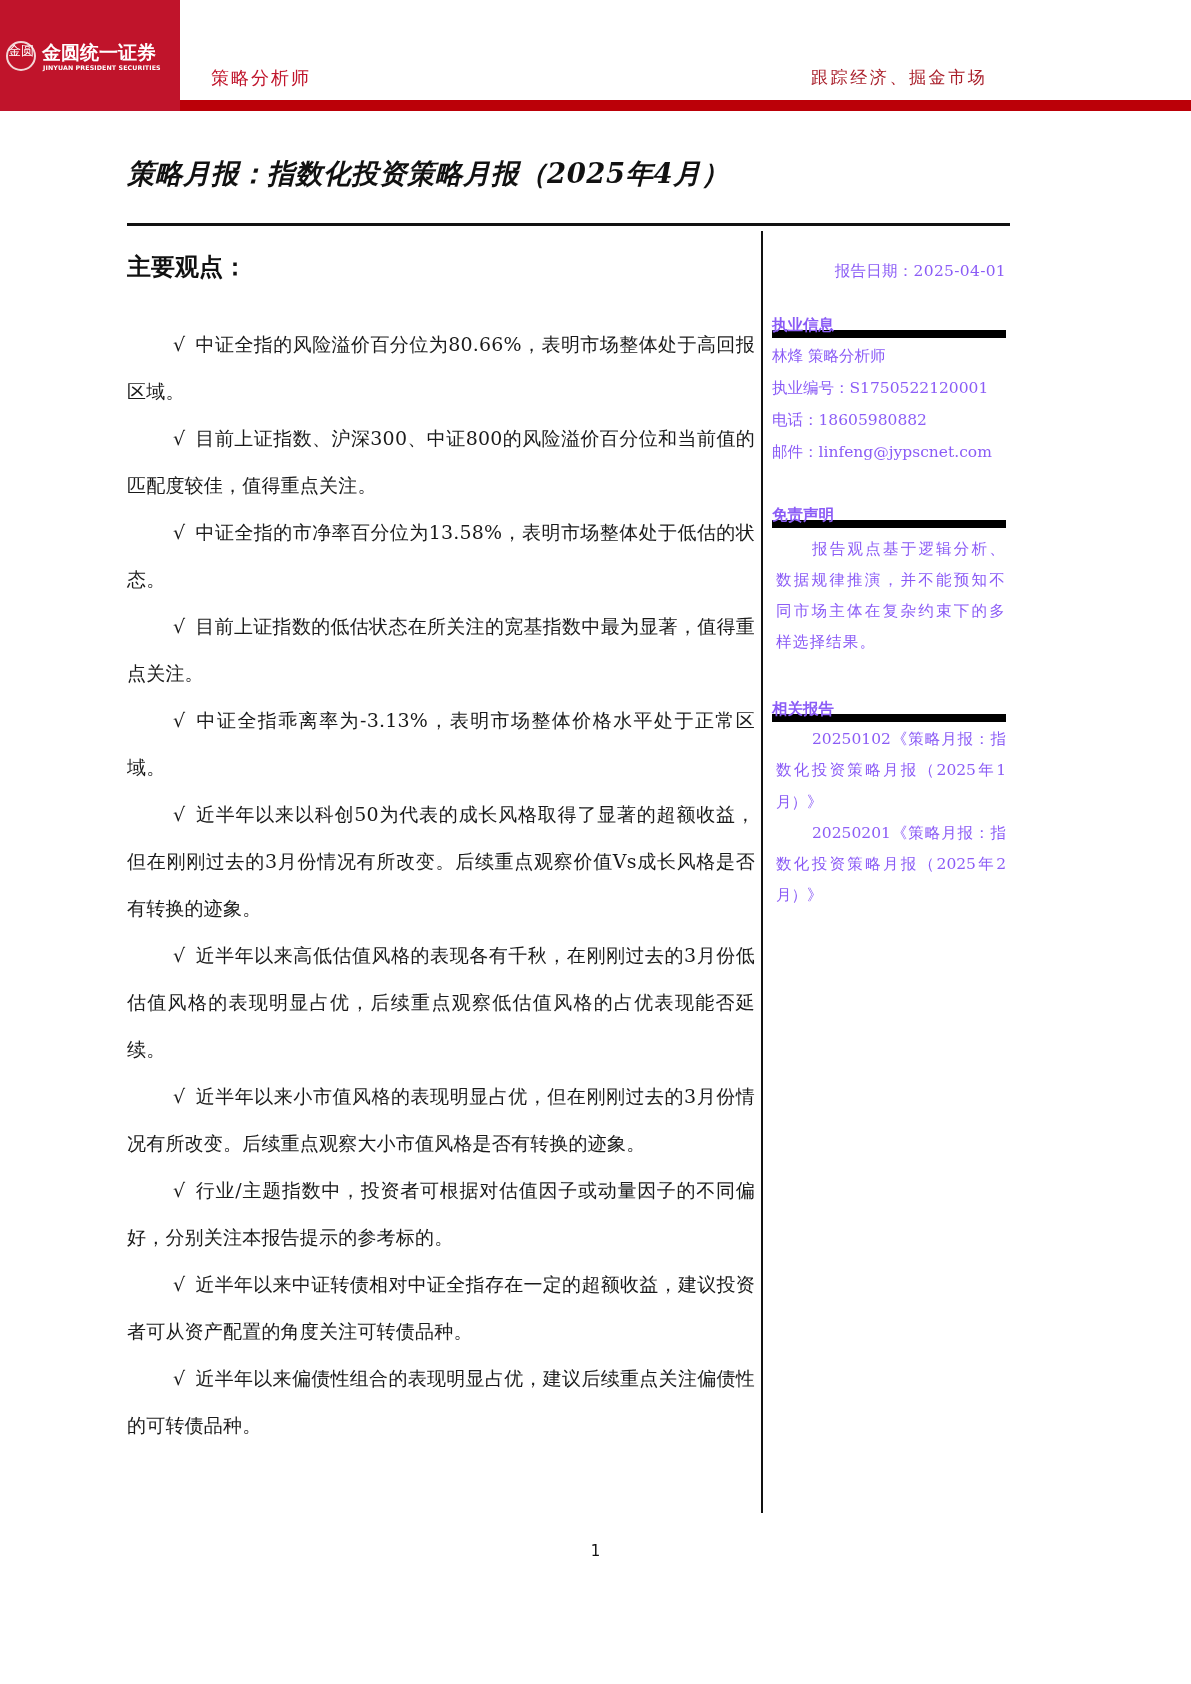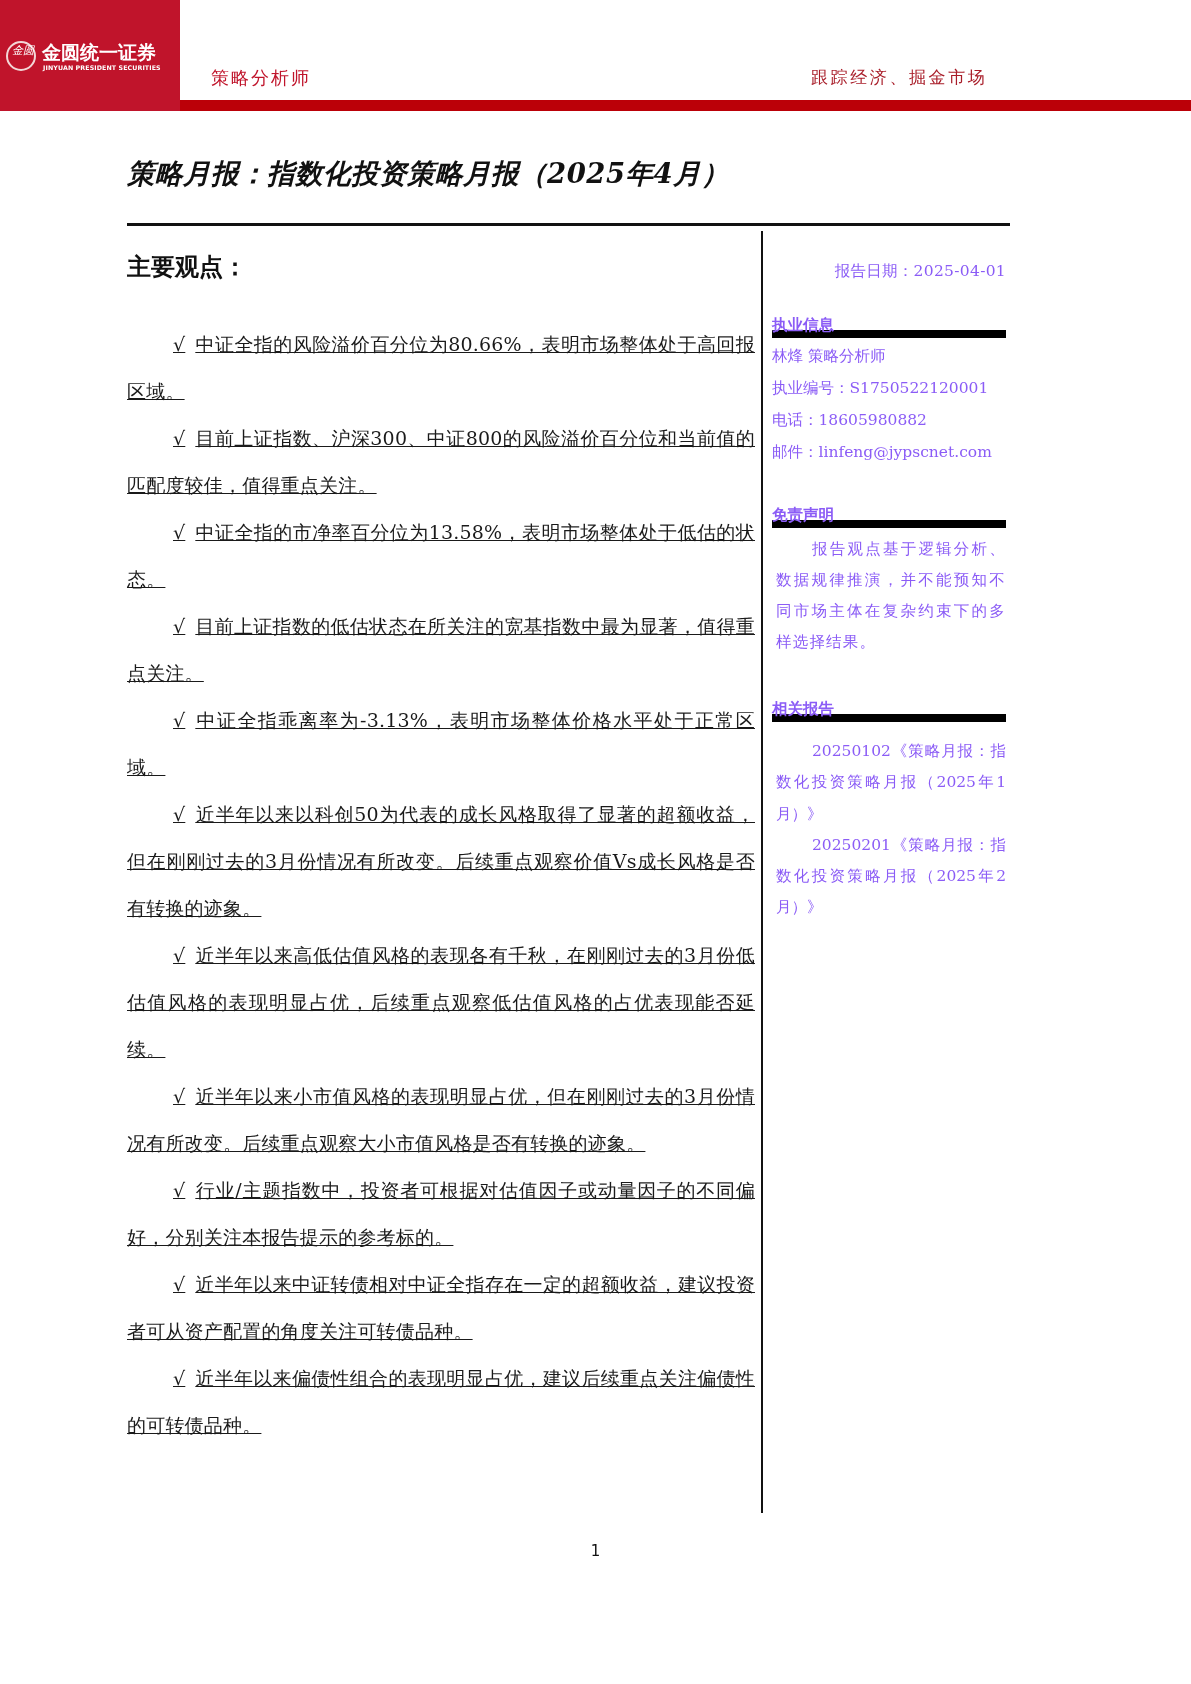--- a/index.html
+++ b/index.html
@@ -6,22 +6,22 @@
     html, body { width: 1191px; height: 1684px; background: #ffffff; }
     body { position: relative; overflow: hidden; font-family: "DejaVu Serif", "Liberation Serif", serif; color: #1a1a1a; }
 
     .logo-block {
       position: absolute; left: 0; top: 0; width: 180px; height: 111px;
       background: #c0142b;
     }
     .logo-emblem {
       position: absolute; left: 6px; top: 41px; width: 30px; height: 30px;
       border: 2px solid #f3d7d7; border-radius: 50%;
-      color: #ffffff; font-size: 11px; line-height: 12px; text-align: right;
-      padding-top: 2px; font-family: "DejaVu Sans", sans-serif; font-style: italic;
+      color: #ffffff; font-size: 13px; line-height: 12px; text-align: right;
+      padding-top: 2px; font-family: "DejaVu Sans", sans-serif;
     }
     .logo-cn {
       position: absolute; left: 42px; top: 40px;
       color: #ffffff; font-size: 19px; font-weight: bold; letter-spacing: 0px;
       font-family: "DejaVu Sans", sans-serif; white-space: nowrap;
     }
     .logo-en {
       position: absolute; left: 43px; top: 64px;
       color: #ffffff; font-size: 6.3px; font-weight: bold; letter-spacing: 0.1px;
       font-family: "DejaVu Sans", sans-serif; white-space: nowrap;
@@ -52,21 +52,21 @@
     }
 
     .main-col {
       position: absolute; left: 127px; top: 250px; width: 628px;
     }
     .section-heading {
       font-size: 24px; font-weight: bold; color: #111; margin-bottom: 37px; height: 34px; line-height: 34px;
     }
     .point {
       font-size: 19px; line-height: 47px; text-indent: 46px; text-align: justify;
-      color: #1a1a1a; letter-spacing: 0.2px; text-decoration: underline;
+      color: #1a1a1a; letter-spacing: 0.2px;
     }
     .point .check { margin-right: 10px; }
 
     .side-col {
       position: absolute; left: 772px; top: 258px; width: 234px;
       font-size: 15.5px; color: #8b5cf6;
     }
     .report-date { text-align: right; height: 26px; line-height: 26px; letter-spacing: 0.3px; }
     .side-head {
       line-height: 26px; height: 26px;
@@ -124,17 +124,17 @@
   <div class="side-line">执业编号：S1750522120001</div>
   <div class="side-line">电话：18605980882</div>
   <div class="side-line">邮件：linfeng@jypscnet.com</div>
 
   <div style="height:34px"></div>
   <div class="side-head">免责声明</div>
   <p class="disclaimer" style="margin-top:6px">报告观点基于逻辑分析、数据规律推演，并不能预知不同市场主体在复杂约束下的多样选择结果。</p>
 
   <div style="height:38px"></div>
   <div class="side-head">相关报告</div>
-  <p class="report-item" style="margin-top:14px">20250102《策略月报：指数化投资策略月报（2025年1月）》</p>
+  <p class="report-item" style="margin-top:2px">20250102《策略月报：指数化投资策略月报（2025年1月）》</p>
   <p class="report-item">20250201《策略月报：指数化投资策略月报（2025年2月）》</p>
 </aside>
 
 <div class="page-number">1</div>
 
 </body></html>

